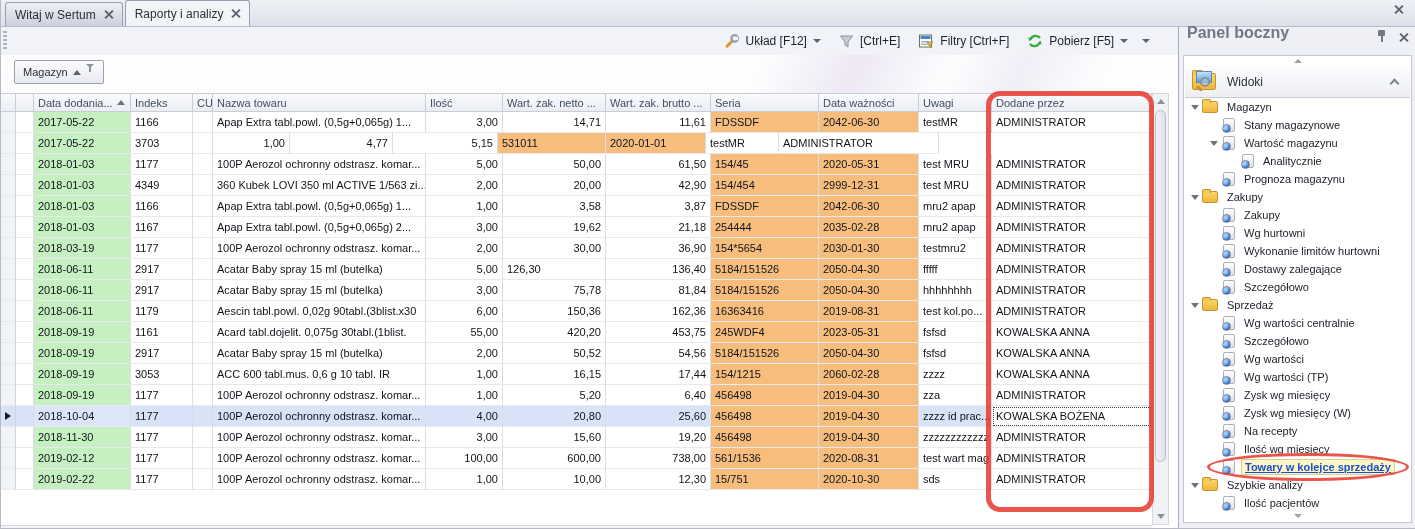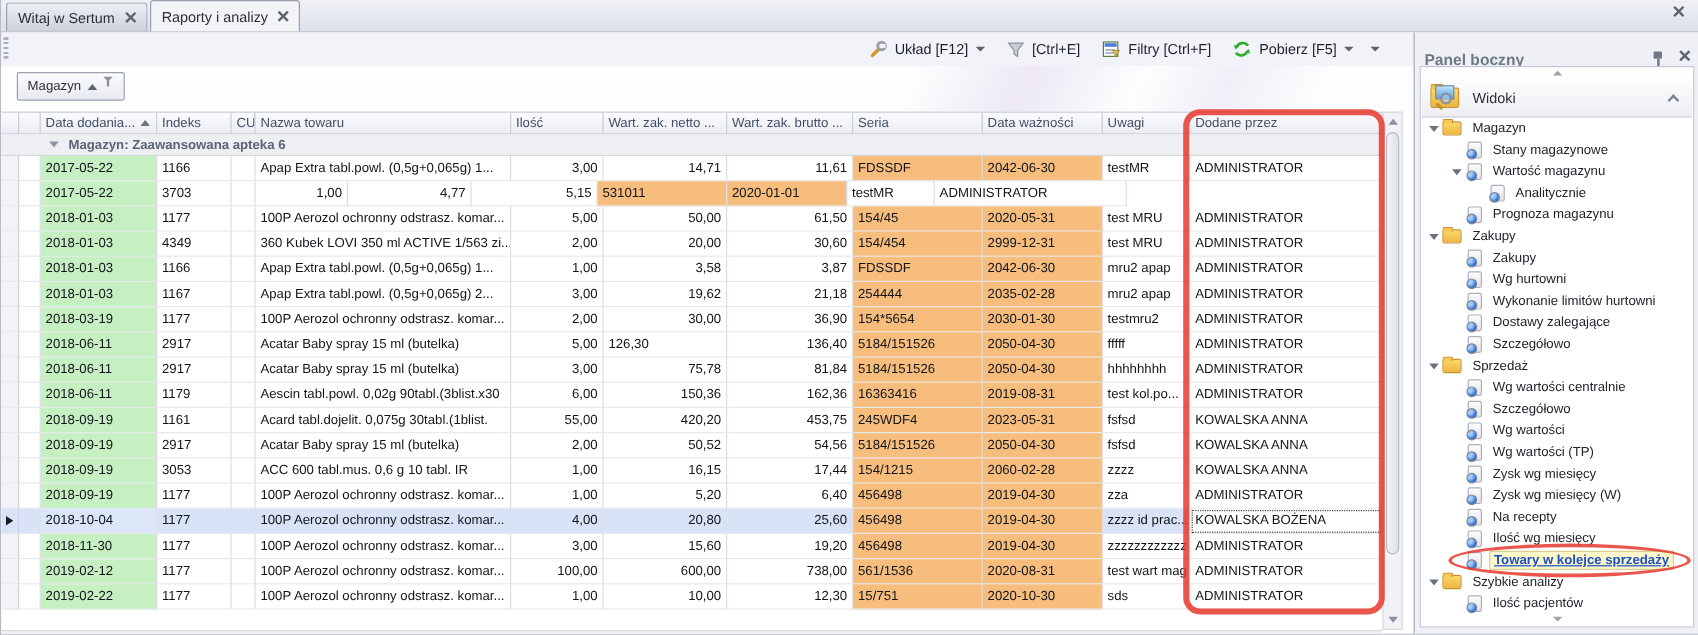--- a/index.html
+++ b/index.html
@@ -67,21 +67,21 @@
   .vscroll { position:absolute; left:1151px; top:38px; width:17px; height:432px; background:#f1f2f6; border:1px solid #d6d9e0; }
   .vthumb { position:absolute; left:2px; top:16px; width:11px; height:352px; background:linear-gradient(90deg,#f2f3f6,#dfe2e9); border:1px solid #b9bdc7; border-radius:6px; }
   .sarrow { position:absolute; left:4px; width:0; height:0; border-left:4px solid transparent; border-right:4px solid transparent; }
   .sarrow.up { top:5px; border-bottom:5px solid #8a909c; }
   .sarrow.down { bottom:5px; border-top:5px solid #8a909c; }
   .hscroll { position:absolute; left:0; top:470px; width:1151px; height:15px; background:#f1f2f6; border-top:1px solid #d6d9e0; }
   .hthumb { position:absolute; left:16px; top:2px; width:1105px; height:10px; background:linear-gradient(#f2f3f6,#dfe2e9); border:1px solid #b9bdc7; border-radius:5px; }
 
   
   .sidebar { position:absolute; left:1177px; top:27px; width:238px; height:502px; background:#eef0f5; border-left:1px solid #a9adb8; }
-  .sb-head { height:24px; display:flex; align-items:flex-start; padding:15px 8px; font-size:13px; font-weight:bold; color:#6e7887; }
+  .sb-head { height:24px; display:flex; align-items:flex-end; padding:15px 8px; font-size:16px; font-weight:bold; color:#6e7887; }
   .sb-head .spacer { flex:1; }
   .pin { width:11px; height:13px; position:relative; margin-right:12px; }
   .pin::before { content:""; position:absolute; left:2px; top:1px; width:7px; height:6px; background:#6e7887; border-radius:1px; }
   .pin::after { content:""; position:absolute; left:5px; top:7px; width:1.6px; height:6px; background:#6e7887; }
   .sb-box { position:absolute; left:4px; top:28px; width:229px; height:468px; background:#fff; border:1px solid #c3c7d0; }
   .hint { height:10px; display:flex; align-items:center; justify-content:center; }
   .hint .t-up { width:0;height:0;border-left:4px solid transparent;border-right:4px solid transparent;border-bottom:4px solid #9aa0ac; }
   .hint .t-dn { width:0;height:0;border-left:4px solid transparent;border-right:4px solid transparent;border-top:4px solid #9aa0ac; }
   .views-bar { height:32px; margin:0 1px; display:flex; align-items:center; gap:8px; padding:0 6px;
                background:linear-gradient(#fdfdfe,#eceef3); border-bottom:1px solid #c8ccd4; font-size:12px; color:#2b2f38; }
@@ -185,24 +185,20 @@
           <div class="hcell" style="width: 20px;">CU</div>
           <div class="hcell" style="width: 213px;">Nazwa towaru</div>
           <div class="hcell" style="width: 77px;">Ilość</div>
           <div class="hcell" style="width: 103px;">Wart. zak. netto ...</div>
           <div class="hcell" style="width: 105px;">Wart. zak. brutto ...</div>
           <div class="hcell" style="width: 108px;">Seria</div>
           <div class="hcell" style="width: 100px;">Data ważności</div>
           <div class="hcell" style="width: 73px;">Uwagi</div>
           <div class="hcell" style="width: 160px;">Dodane przez</div>
         </div>
-      <div class="grouprow">
-        <span class="gr-tri"></span>
-        <span>Magazyn: Zaawansowana apteka 6</span>
-      </div>
       <div>
           <div class="grow">
             <div class="cell cgut1"></div>
             <div class="cell cgut2"></div>
             <div class="cell c-date" style="width: 97px;">2017-05-22</div>
             <div class="cell c-indeks" style="width: 62px;">1166</div>
             <div class="cell c-cu" style="width: 20px;"></div>
             <div class="cell c-nazwa" style="width: 213px;">Apap Extra tabl.powl. (0,5g+0,065g) 1...</div>
             <div class="cell c-ilosc" style="width: 77px; text-align: right;">3,00</div>
             <div class="cell c-netto" style="width: 103px; text-align: right;">14,71</div>
@@ -243,21 +239,21 @@
           </div>
           <div class="grow">
             <div class="cell cgut1"></div>
             <div class="cell cgut2"></div>
             <div class="cell c-date" style="width: 97px;">2018-01-03</div>
             <div class="cell c-indeks" style="width: 62px;">4349</div>
             <div class="cell c-cu" style="width: 20px;"></div>
             <div class="cell c-nazwa" style="width: 213px;">360 Kubek LOVI 350 ml ACTIVE 1/563 zi...</div>
             <div class="cell c-ilosc" style="width: 77px; text-align: right;">2,00</div>
             <div class="cell c-netto" style="width: 103px; text-align: right;">20,00</div>
-            <div class="cell c-brutto" style="width: 105px; text-align: right;">30,60</div>
+            <div class="cell c-brutto" style="width: 105px; text-align: right;">42,90</div>
             <div class="cell c-seria" style="width: 108px;">154/454</div>
             <div class="cell c-waznosc" style="width: 100px;">2999-12-31</div>
             <div class="cell c-uwagi" style="width: 73px;">test MRU</div>
             <div class="cell c-dodane" style="width: 160px;">ADMINISTRATOR</div>
           </div>
           <div class="grow">
             <div class="cell cgut1"></div>
             <div class="cell cgut2"></div>
             <div class="cell c-date" style="width: 97px;">2018-01-03</div>
             <div class="cell c-indeks" style="width: 62px;">1166</div>

